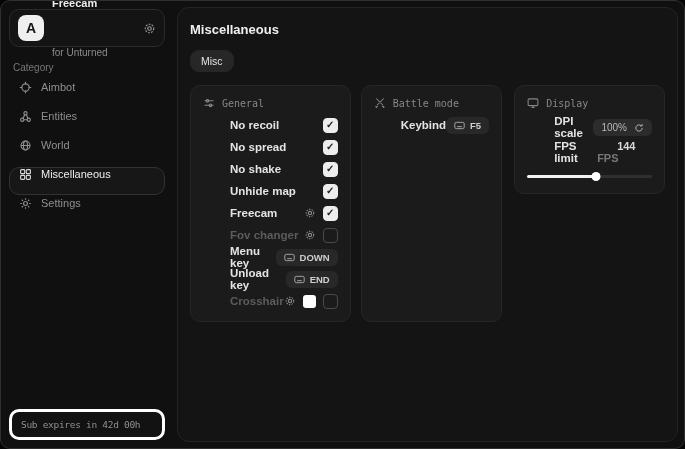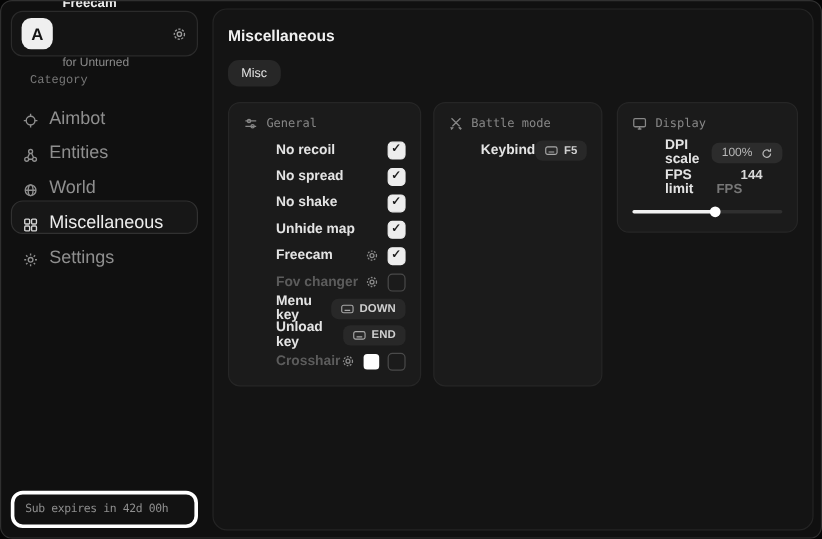--- a/index.html
+++ b/index.html
@@ -15,24 +15,24 @@
     display:flex;align-items:center;gap:8px;height:38px;
     border:1px solid #2b2b2b;border-radius:10px;padding:5px 8px;background:#141414;
   }
   .avatar{
     width:26px;height:26px;border-radius:8px;background:#efefef;color:#141414;
     font-weight:bold;font-size:14px;display:flex;align-items:center;justify-content:center;flex:0 0 auto;
   }
   .sb-title{font-size:11px;font-weight:bold;color:#ededed;line-height:1.2;}
   .sb-sub{font-size:10px;color:#8b8b8b;line-height:1.2;margin-top:36px;}
   .sb-gear{margin-left:auto;color:#9a9a9a;display:flex;}
-  .category{font-size:10px;color:#777;margin:15px 16px 7px;font-family:Liberation Mono, monospace;}
+  .category{font-size:10px;color:#777;margin:15px 4px 7px;}
   .nav-item{
-    display:flex;align-items:flex-end;gap:9px;height:28px;padding:0 9px;margin:1px 0;
-    color:#8f8f8f;font-size:15px;border:1px solid transparent;border-radius:10px;cursor:pointer;
+    display:flex;align-items:flex-start;gap:9px;height:28px;padding:0 9px;margin:1px 0;
+    color:#8f8f8f;font-size:11px;border:1px solid transparent;border-radius:10px;cursor:pointer;
   }
   .nav-item .ni-icon{display:flex;color:#8f8f8f;}
   .nav-item.active{border-color:#313131;background:#171717;color:#ededed;}
   .nav-item.active .ni-icon{color:#d8d8d8;}
   .sb-status{
     position:absolute;left:8px;right:8px;bottom:8px;
     border:3px solid #ffffff;border-radius:10px;padding:7px 9px;background:#121212;
   }
   .sb-status .l1{font-family:"DejaVu Sans Mono",monospace;font-size:9.5px;color:#8f8f8f;letter-spacing:-0.3px;}
   .sb-status .l2{font-size:9.5px;color:#c2c2c2;margin-top:4px;font-weight:bold;}

